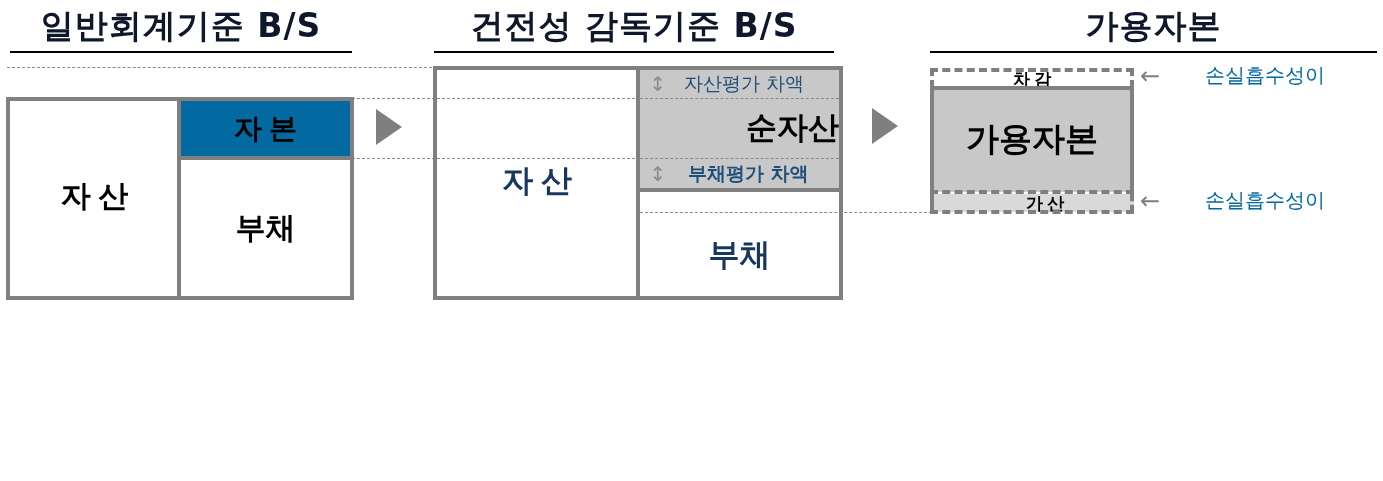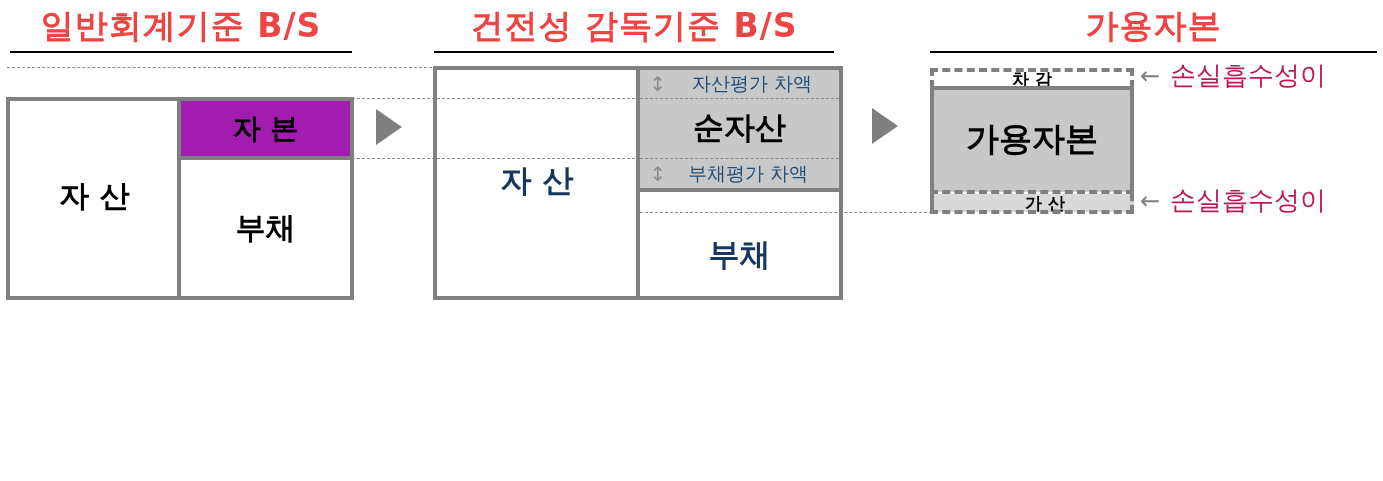--- a/index.html
+++ b/index.html
@@ -1,30 +1,30 @@
 <!DOCTYPE html>
 <html><head>
 <meta charset="utf-8">
 <style>
   html, body { margin:0; padding:0; background:#ffffff; }
   body { width:1383px; height:481px; position:relative; overflow:hidden;
          font-family:"DejaVu Sans", "Liberation Sans", sans-serif; }
   .abs { position:absolute; box-sizing:border-box; }
-  .title { font-weight:bold; font-size:33px; color:#ef4444; text-align:center; line-height:40px; letter-spacing:1px; }
+  .title { font-weight:bold; font-size:33px; color:#0f172a; text-align:center; line-height:40px; letter-spacing:1px; }
   .uline { height:2px; background:#000; }
   .dash-h { height:0; border-top:1.5px dashed #8a8a8a; }
   .thick-dash { height:0; border-top:4px dashed #7f7f7f; }
   .box { border:4px solid #808080; }
-  .cell-text { display:flex; align-items:center; justify-content:center; font-weight:bold; }
+  .cell-text { display:flex; align-items:center; justify-content:center; font-weight:bold;font-family:Liberation Serif, serif; }
   .blk { color:#000; }
   .navy { color:#17375e; }
   .arrow-r { width:0; height:0; border-top:18px solid transparent; border-bottom:18px solid transparent; border-left:26px solid #7f7f7f; }
   .diff-row { display:flex; align-items:center; font-size:19px; color:#1f4e79; }
   .diff-icon { color:#8c8c8c; font-size:20px; width:36px; text-align:center; }
-  .note { color:#be185d; font-size:26px; line-height:31px; }
+  .note { color:#0369a1; font-size:20px; text-align:center; line-height:31px; }
   .small-arrow { color:#7f7f7f; font-size:24px; line-height:20px; }
 </style>
 </head>
 <body>
 
 <div class="abs title" style="left:10px; top:6px; width:342px;">일반회계기준 B/S</div>
 <div class="abs uline" style="left:10px; top:51px; width:342px;"></div>
 
 <div class="abs title" style="left:434px; top:6px; width:400px;">건전성 감독기준 B/S</div>
 <div class="abs uline" style="left:434px; top:51px; width:400px;"></div>
@@ -35,49 +35,49 @@
 <div class="abs dash-h" style="left:7px; top:67px; width:430px;"></div>
 <div class="abs dash-h" style="left:352px; top:98px; width:488px;"></div>
 <div class="abs dash-h" style="left:352px; top:158px; width:488px;"></div>
 <div class="abs dash-h" style="left:640px; top:212px; width:292px;"></div>
 
 <div class="abs box" style="left:6px; top:97px; width:348px; height:203px;"></div>
 <div class="abs cell-text blk" style="left:10px; top:101px; width:169px; height:195px; font-size:30px; padding-bottom:4px;">
   <span>자 산</span>
 </div>
 <div class="abs" style="left:177px; top:101px; width:4px; height:195px; background:#808080;"></div>
-<div class="abs cell-text blk" style="left:181px; top:101px; width:169px; height:55px; background:#a21caf; font-size:28px;">
+<div class="abs cell-text blk" style="left:181px; top:101px; width:169px; height:55px; background:#0369a1; font-size:28px;">
   <span>자 본</span>
 </div>
 <div class="abs" style="left:181px; top:156px; width:169px; height:4px; background:#808080;"></div>
 <div class="abs cell-text blk" style="left:181px; top:160px; width:169px; height:136px; font-size:30px;">
   <span>부채</span>
 </div>
 
 <div class="abs arrow-r" style="left:376px; top:109px;"></div>
 
 <div class="abs box" style="left:433px; top:66px; width:410px; height:234px;"></div>
 <div class="abs cell-text navy" style="left:437px; top:70px; width:200px; height:226px; font-size:31px; padding-bottom:4px;">
   <span>자 산</span>
 </div>
 <div class="abs" style="left:636px; top:70px; width:4px; height:226px; background:#808080;"></div>
 
 <div class="abs" style="left:640px; top:70px; width:199px; height:118px; background:#c8c8c8;"></div>
 <div class="abs diff-row" style="left:640px; top:70px; width:199px; height:28px;">
   <span class="diff-icon">↕</span>
-  <span style="margin-left:16px;">자산평가 차액</span>
+  <span style="margin-left:8px;">자산평가 차액</span>
 </div>
 <div class="abs dash-h" style="left:640px; top:98px; width:199px;"></div>
-<div class="abs cell-text blk" style="left:640px; top:99px; width:199px; height:58px; font-size:31px;">
+<div class="abs cell-text blk" style="left:640px; top:99px; width:199px; height:58px; font-size:31px;justify-content:flex-end;">
   <span>순자산</span>
 </div>
 <div class="abs dash-h" style="left:640px; top:158px; width:199px;"></div>
 <div class="abs diff-row" style="left:640px; top:160px; width:199px; height:28px;">
   <span class="diff-icon">↕</span>
-  <span style="margin-left:12px;">부채평가 차액</span>
+  <span style="margin-left:12px;font-weight:bold;">부채평가 차액</span>
 </div>
 <div class="abs" style="left:636px; top:188px; width:207px; height:4px; background:#808080;"></div>
 <div class="abs cell-text navy" style="left:640px; top:214px; width:199px; height:82px; font-size:31px;">
   <span>부채</span>
 </div>
 
 <div class="abs arrow-r" style="left:872px; top:108px;"></div>
 
 <div class="abs thick-dash" style="left:930px; top:68px; width:204px;"></div>
 <div class="abs" style="left:930px; top:68px; width:4px; height:20px; border-left:4px dashed #7f7f7f; box-sizing:border-box;"></div>

